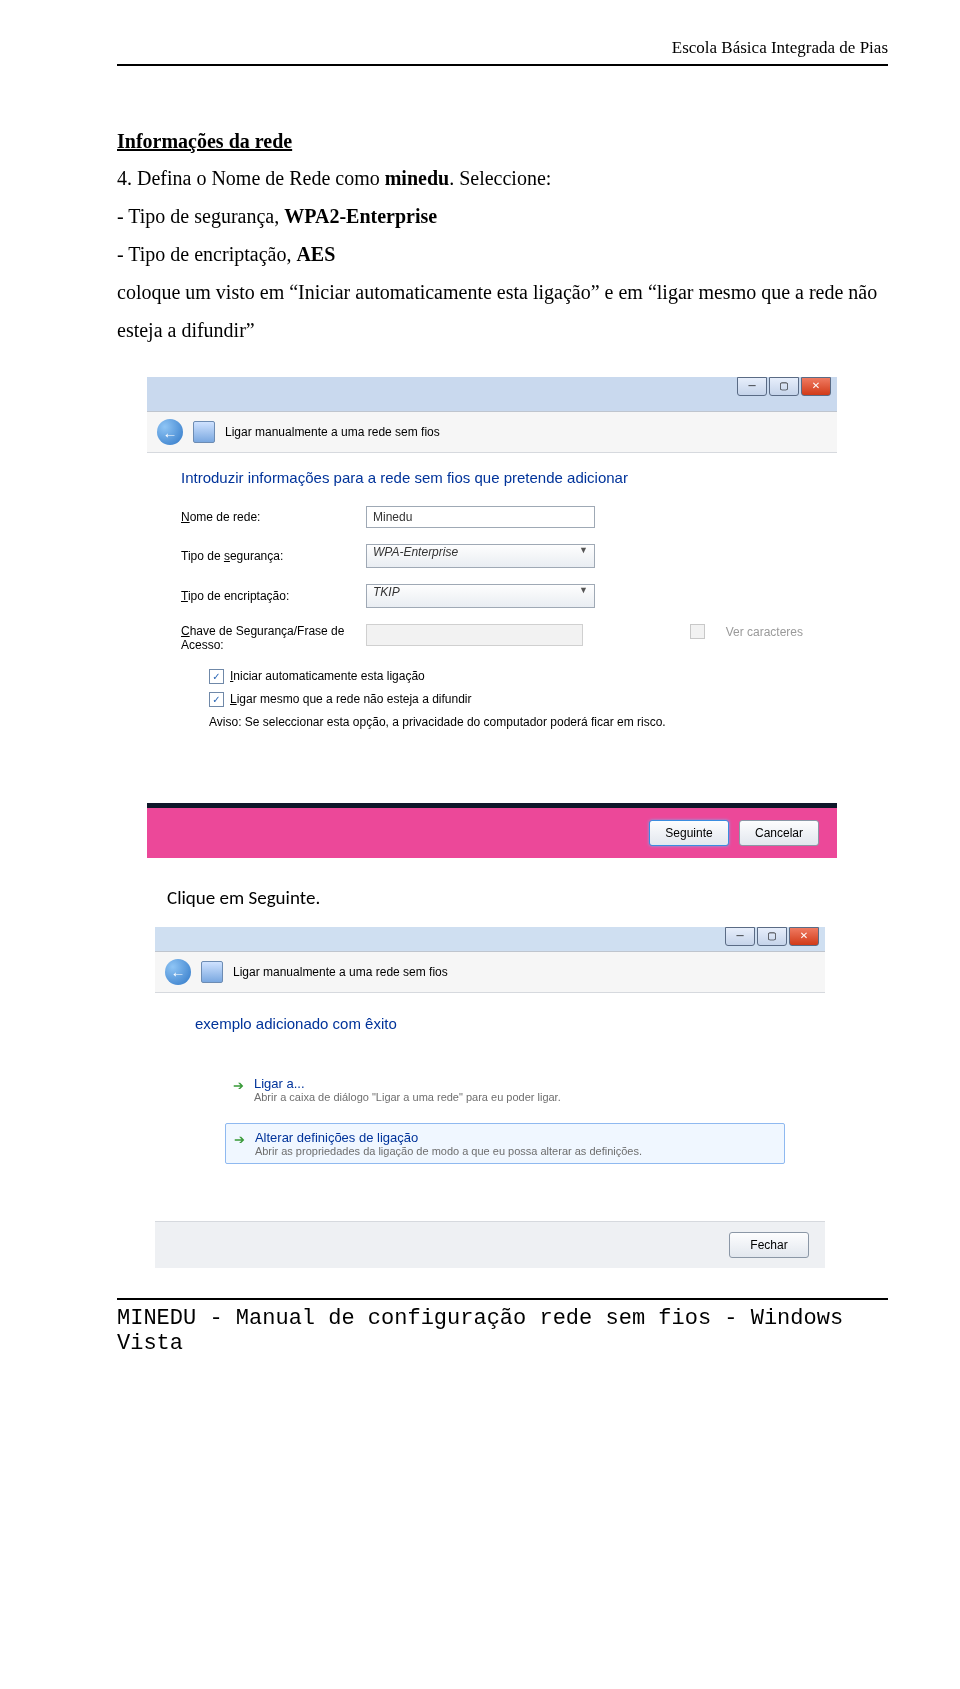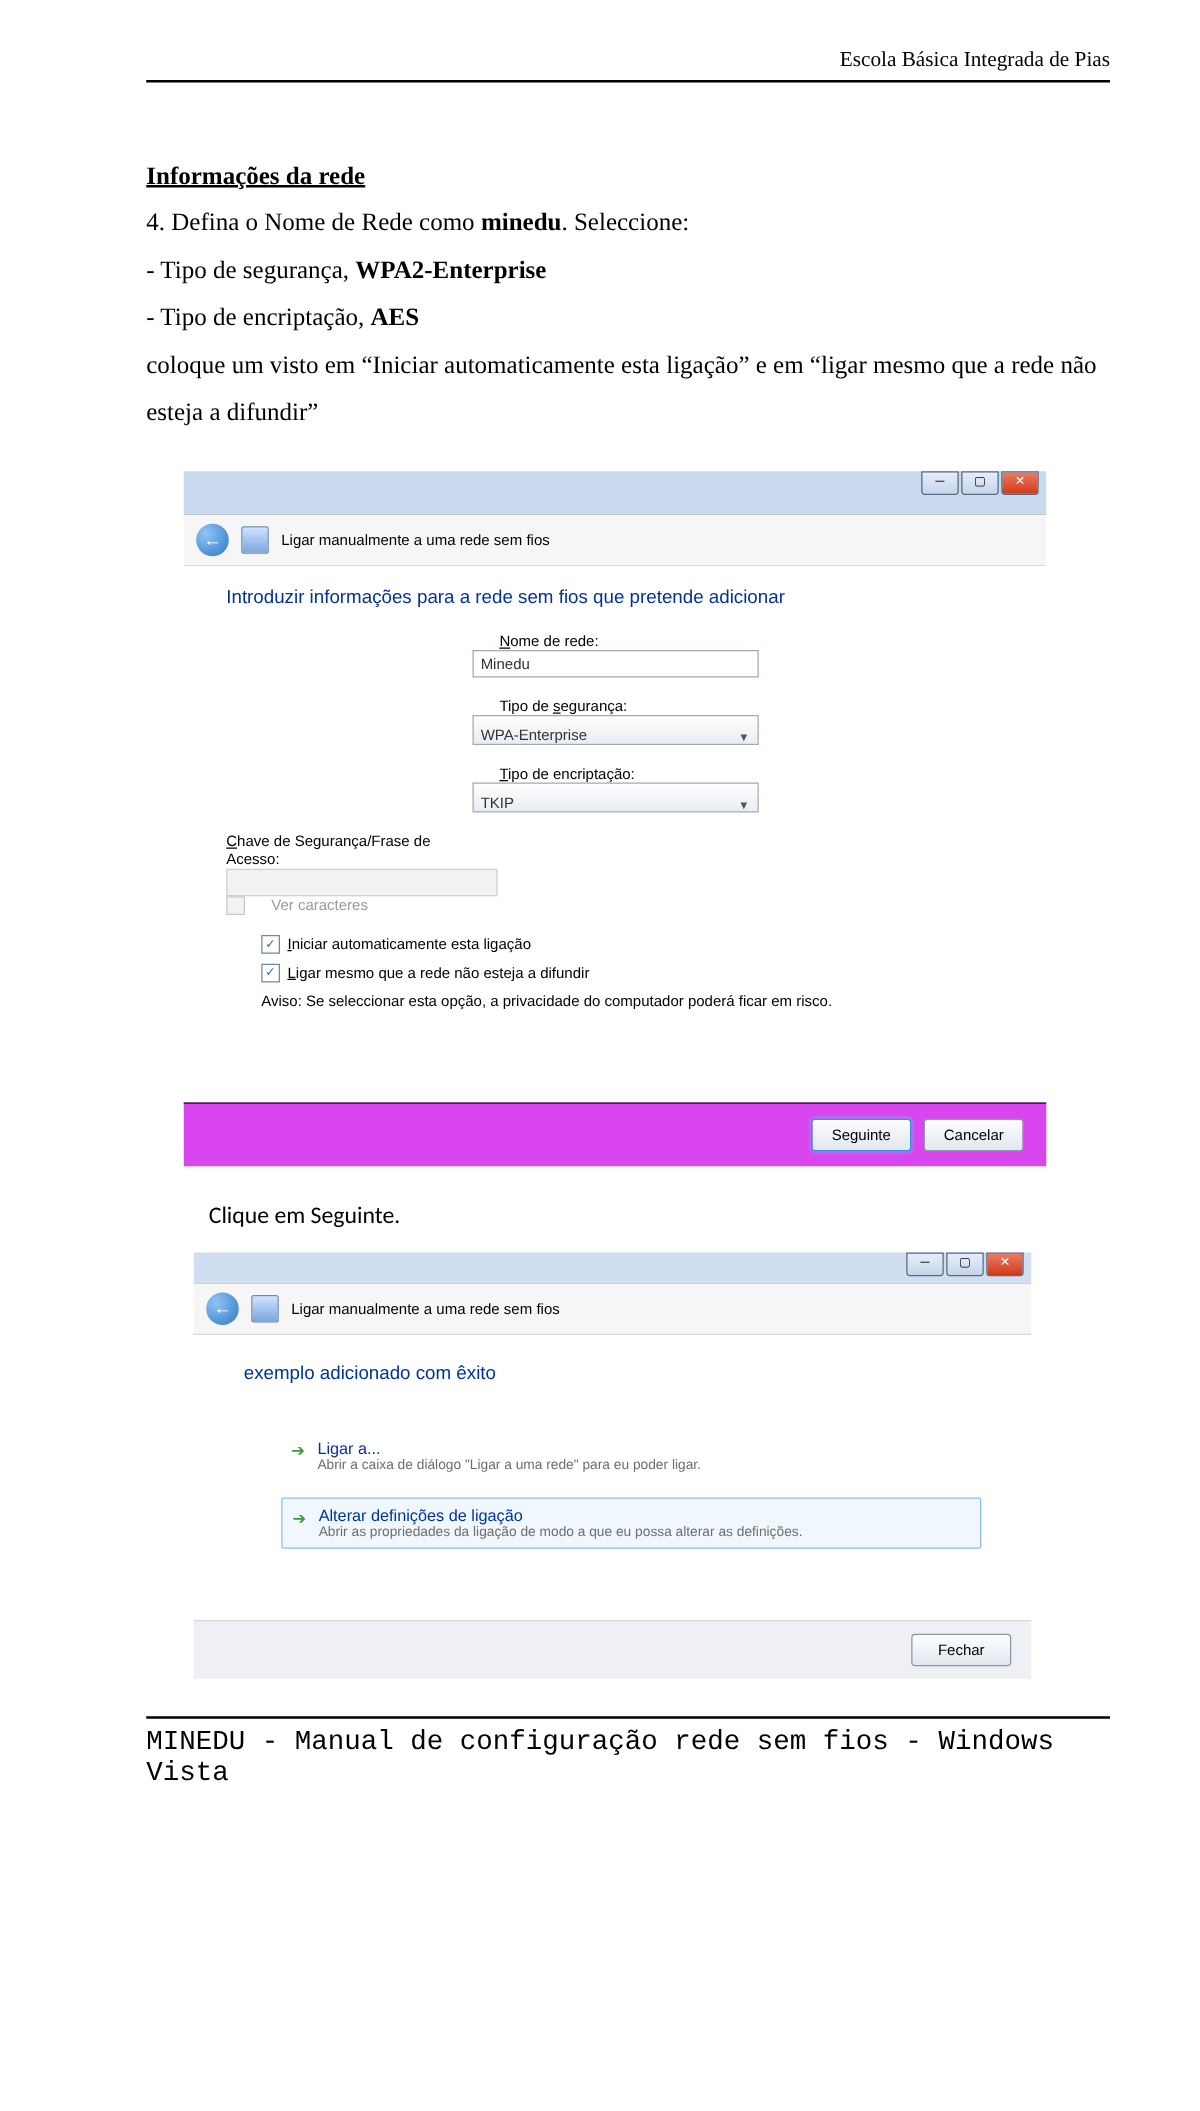--- a/index.html
+++ b/index.html
@@ -93,63 +93,62 @@
   }
   .ss-instr{
     color:#00339a;
     font-size:15px;
     margin-bottom:20px;
   }
   .form-row{
     display:flex;
     align-items:center;
     margin-bottom:16px;
-    flex-direction:column;
   }
   .form-row label{
     width:185px;
     color:#000;
     font-size:12px;
   }
   .txt-input{
     width:215px;height:20px;
     border:1px solid #9fa9b5;
     background:#fff;
     display:flex;align-items:center;
     padding:0 6px;
     font-size:12px;color:#333;
   }
   .dropdown{
     width:215px;height:22px;
     border:1px solid #9fa9b5;
     background:linear-gradient(#fefefe,#e9edf2);
-    display:flex;align-items:flex-end;justify-content:space-between;
+    display:flex;align-items:flex-start;justify-content:space-between;
     padding:0 6px;
-    font-size:12px;color:#333;
+    font-size:12px;color:#333;font-style:italic;
   }
   .dropdown .arrow{font-size:9px;color:#555;}
   .disabled-input{
     width:215px;height:20px;border:1px solid #d0d0d0;background:#f2f2f2;
   }
   .chk-row{
     display:flex;align-items:center;gap:6px;
     margin-left:28px;margin-bottom:8px;
     font-size:12px;
   }
   .chk{
     width:13px;height:13px;border:1px solid #6f88a8;background:#fff;
     display:flex;align-items:center;justify-content:center;
     font-size:10px;color:#2a66b5;
   }
   .note{
     margin-left:28px;font-size:12px;margin-top:2px;
   }
   .ss-foot{
-    background:#d946ef;
-    border-top:1px solid #0f172a;
+    background:#ec4899;
+    border-top:5px solid #0f172a;
     padding:12px 18px;
     display:flex;justify-content:flex-end;gap:10px;
   }
   .btn{
     min-width:78px;height:24px;
     border:1px solid #8b97a6;border-radius:3px;
     background:linear-gradient(#fdfdfe,#e2e7ee);
     font-size:12px;color:#000;
     display:flex;align-items:center;justify-content:center;
   }

